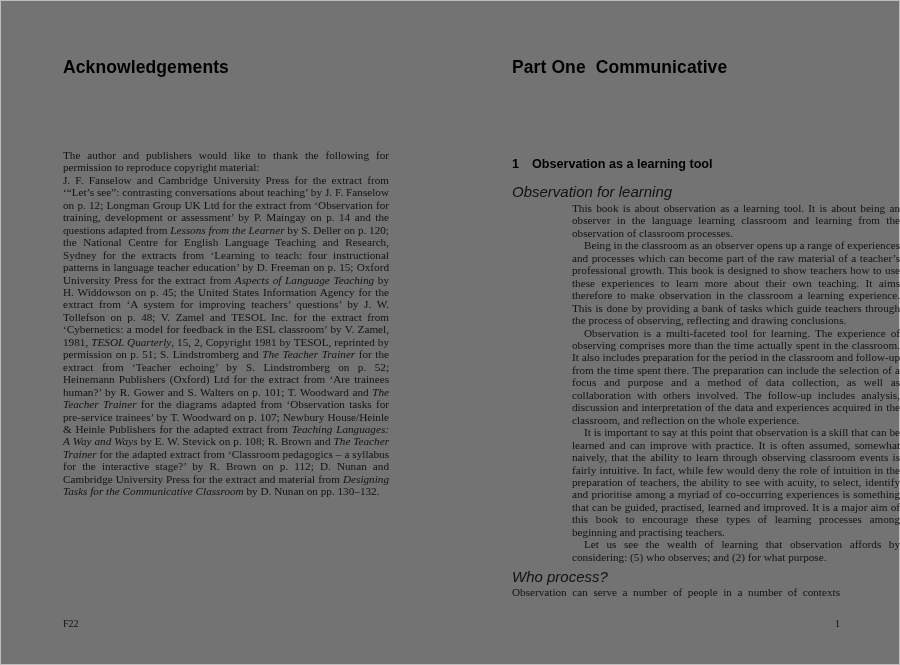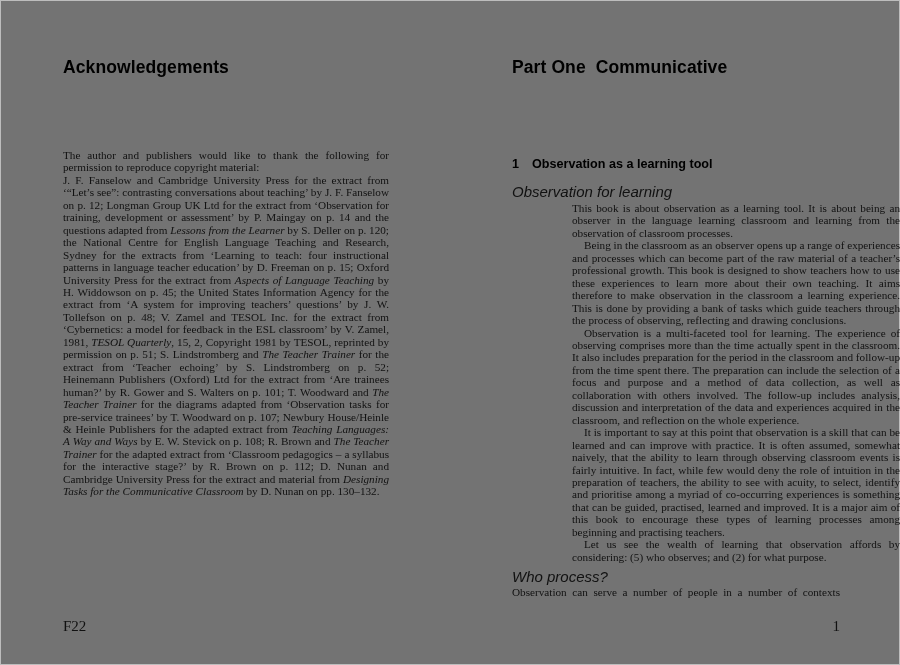--- a/index.html
+++ b/index.html
@@ -25,21 +25,21 @@
   .section-head .num { display:inline-block; width:20px; }
   .subhead {
     font-family:"Liberation Sans", sans-serif; font-style:italic; font-size:15px; color:#111;
   }
   .sub1 { position:absolute; top:182px; left:0; }
   .intro-text { position:absolute; top:201px; left:16px; width:328px;margin-left:44px; }
   .sub2 { position:absolute; top:567px; left:0; }
   .last-line { position:absolute; top:585px; left:0; width:328px; }
   p { margin:0; }
   p.indent { text-indent:12px; }
-  .folio { position:absolute; top:617px; font-family:"Liberation Serif", serif; font-size:15px; color:#111; }
+  .folio { position:absolute; top:617px; font-family:"Liberation Serif", serif; font-size:10px; color:#111; }
   .folio-left { left:0; }
   .folio-right { right:0; }
   .last-line p { text-align:justify; text-align-last:justify; }
 </style>
 </head>
 <body>
 
 <div class="frame">
 
   <div class="page left">

